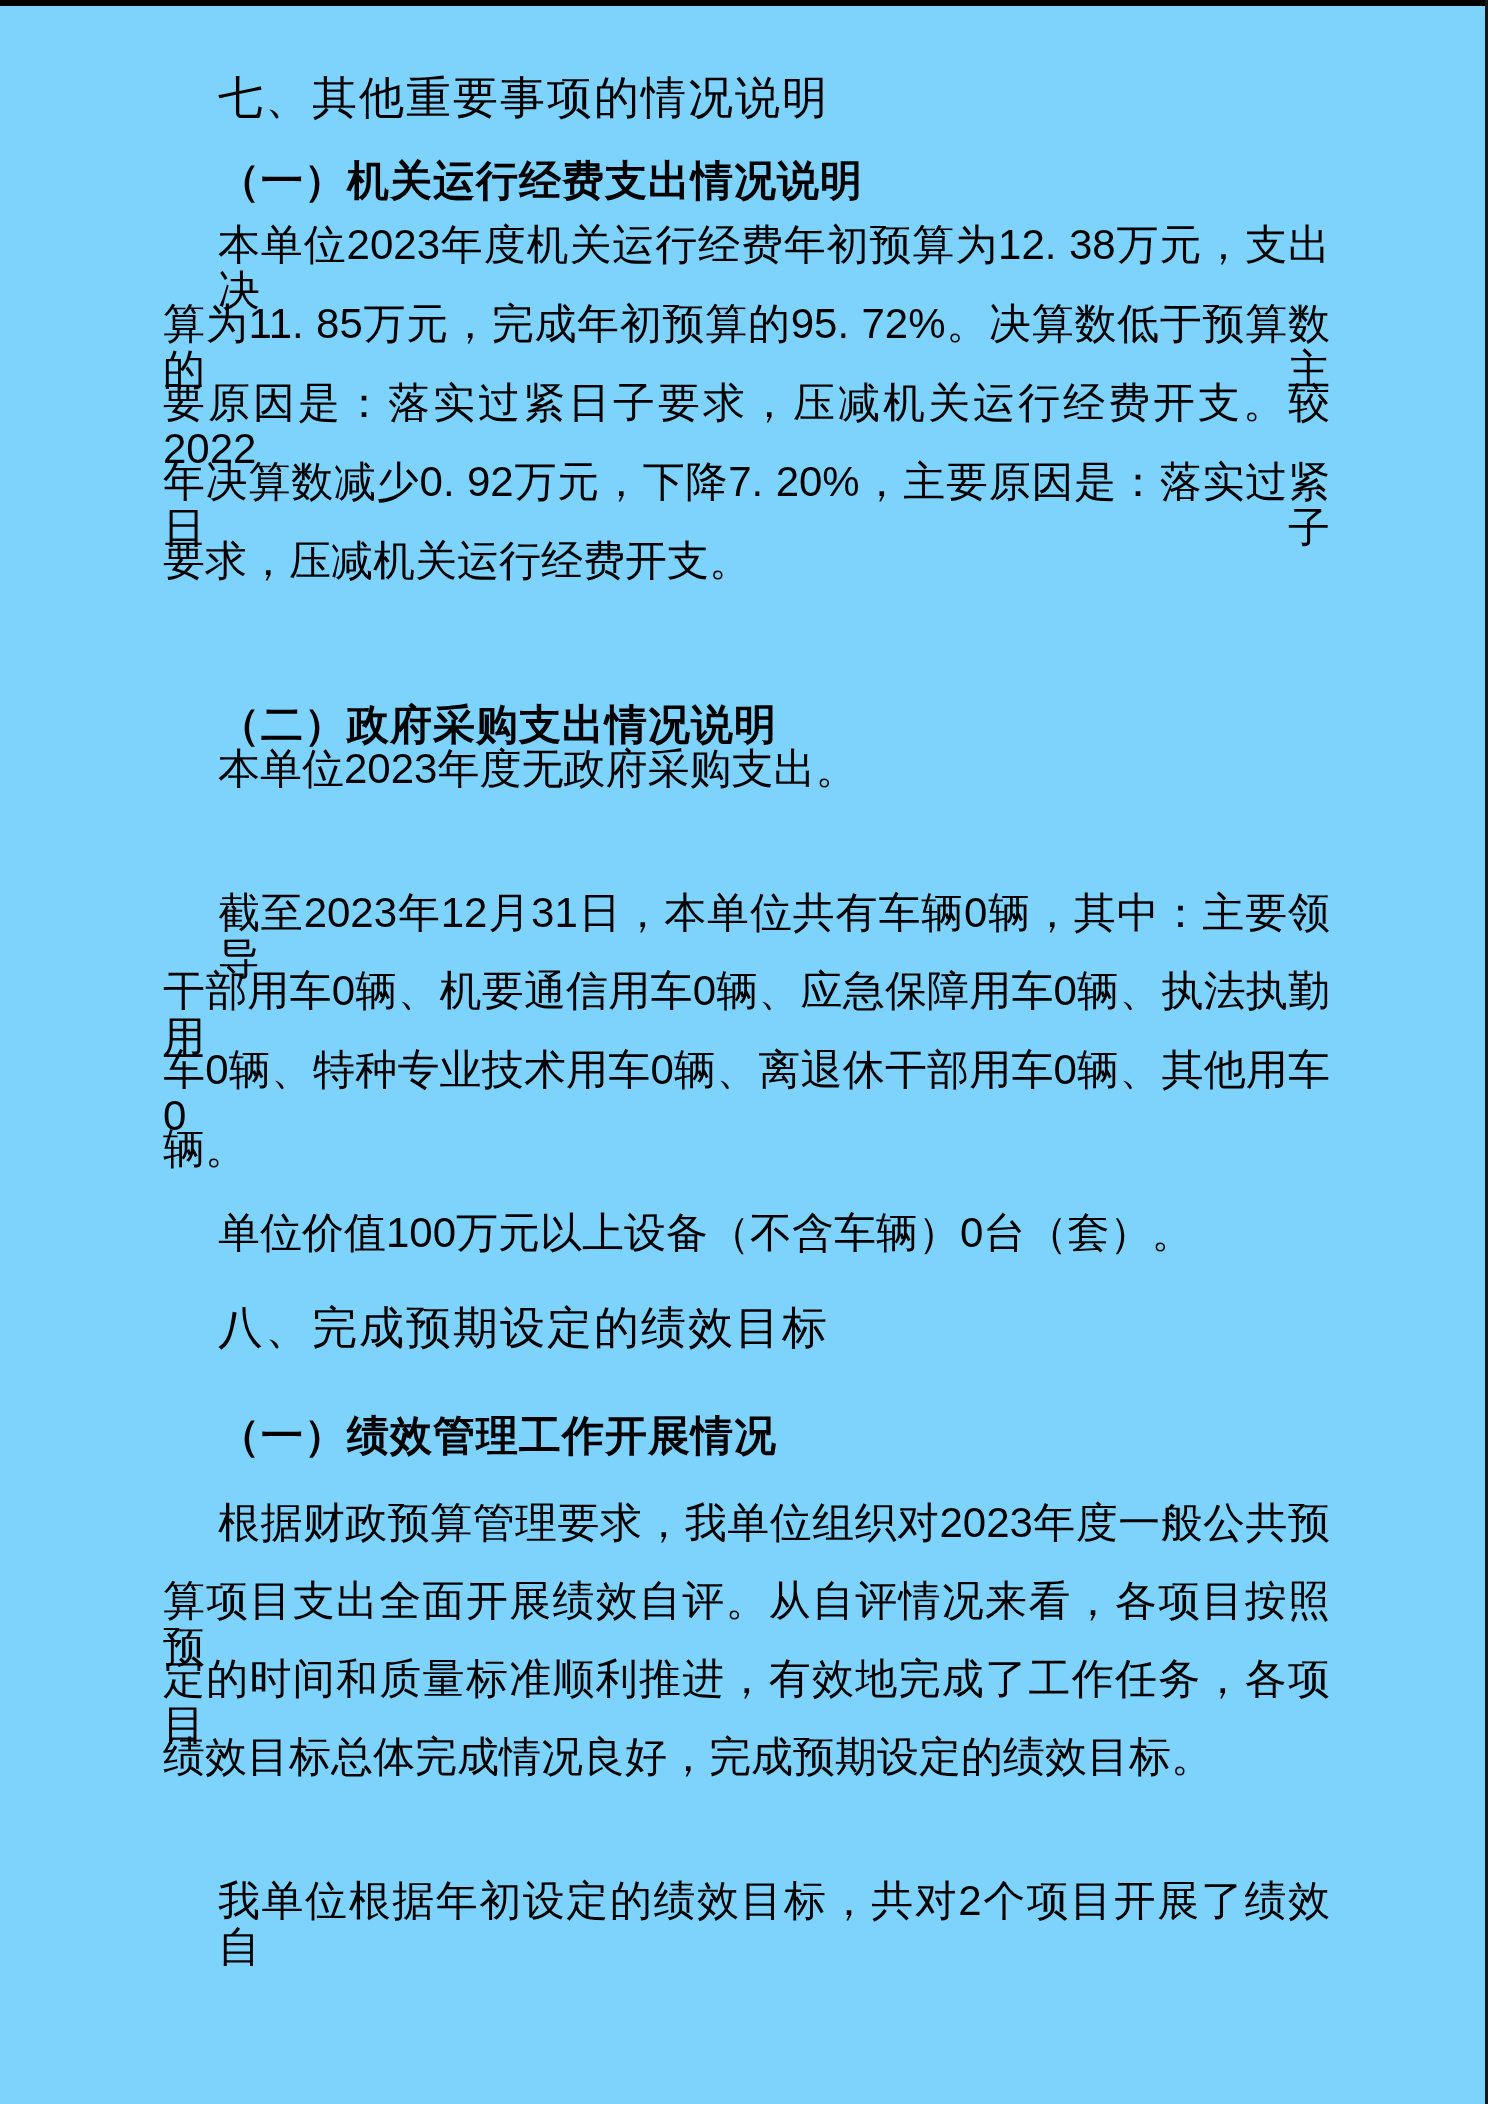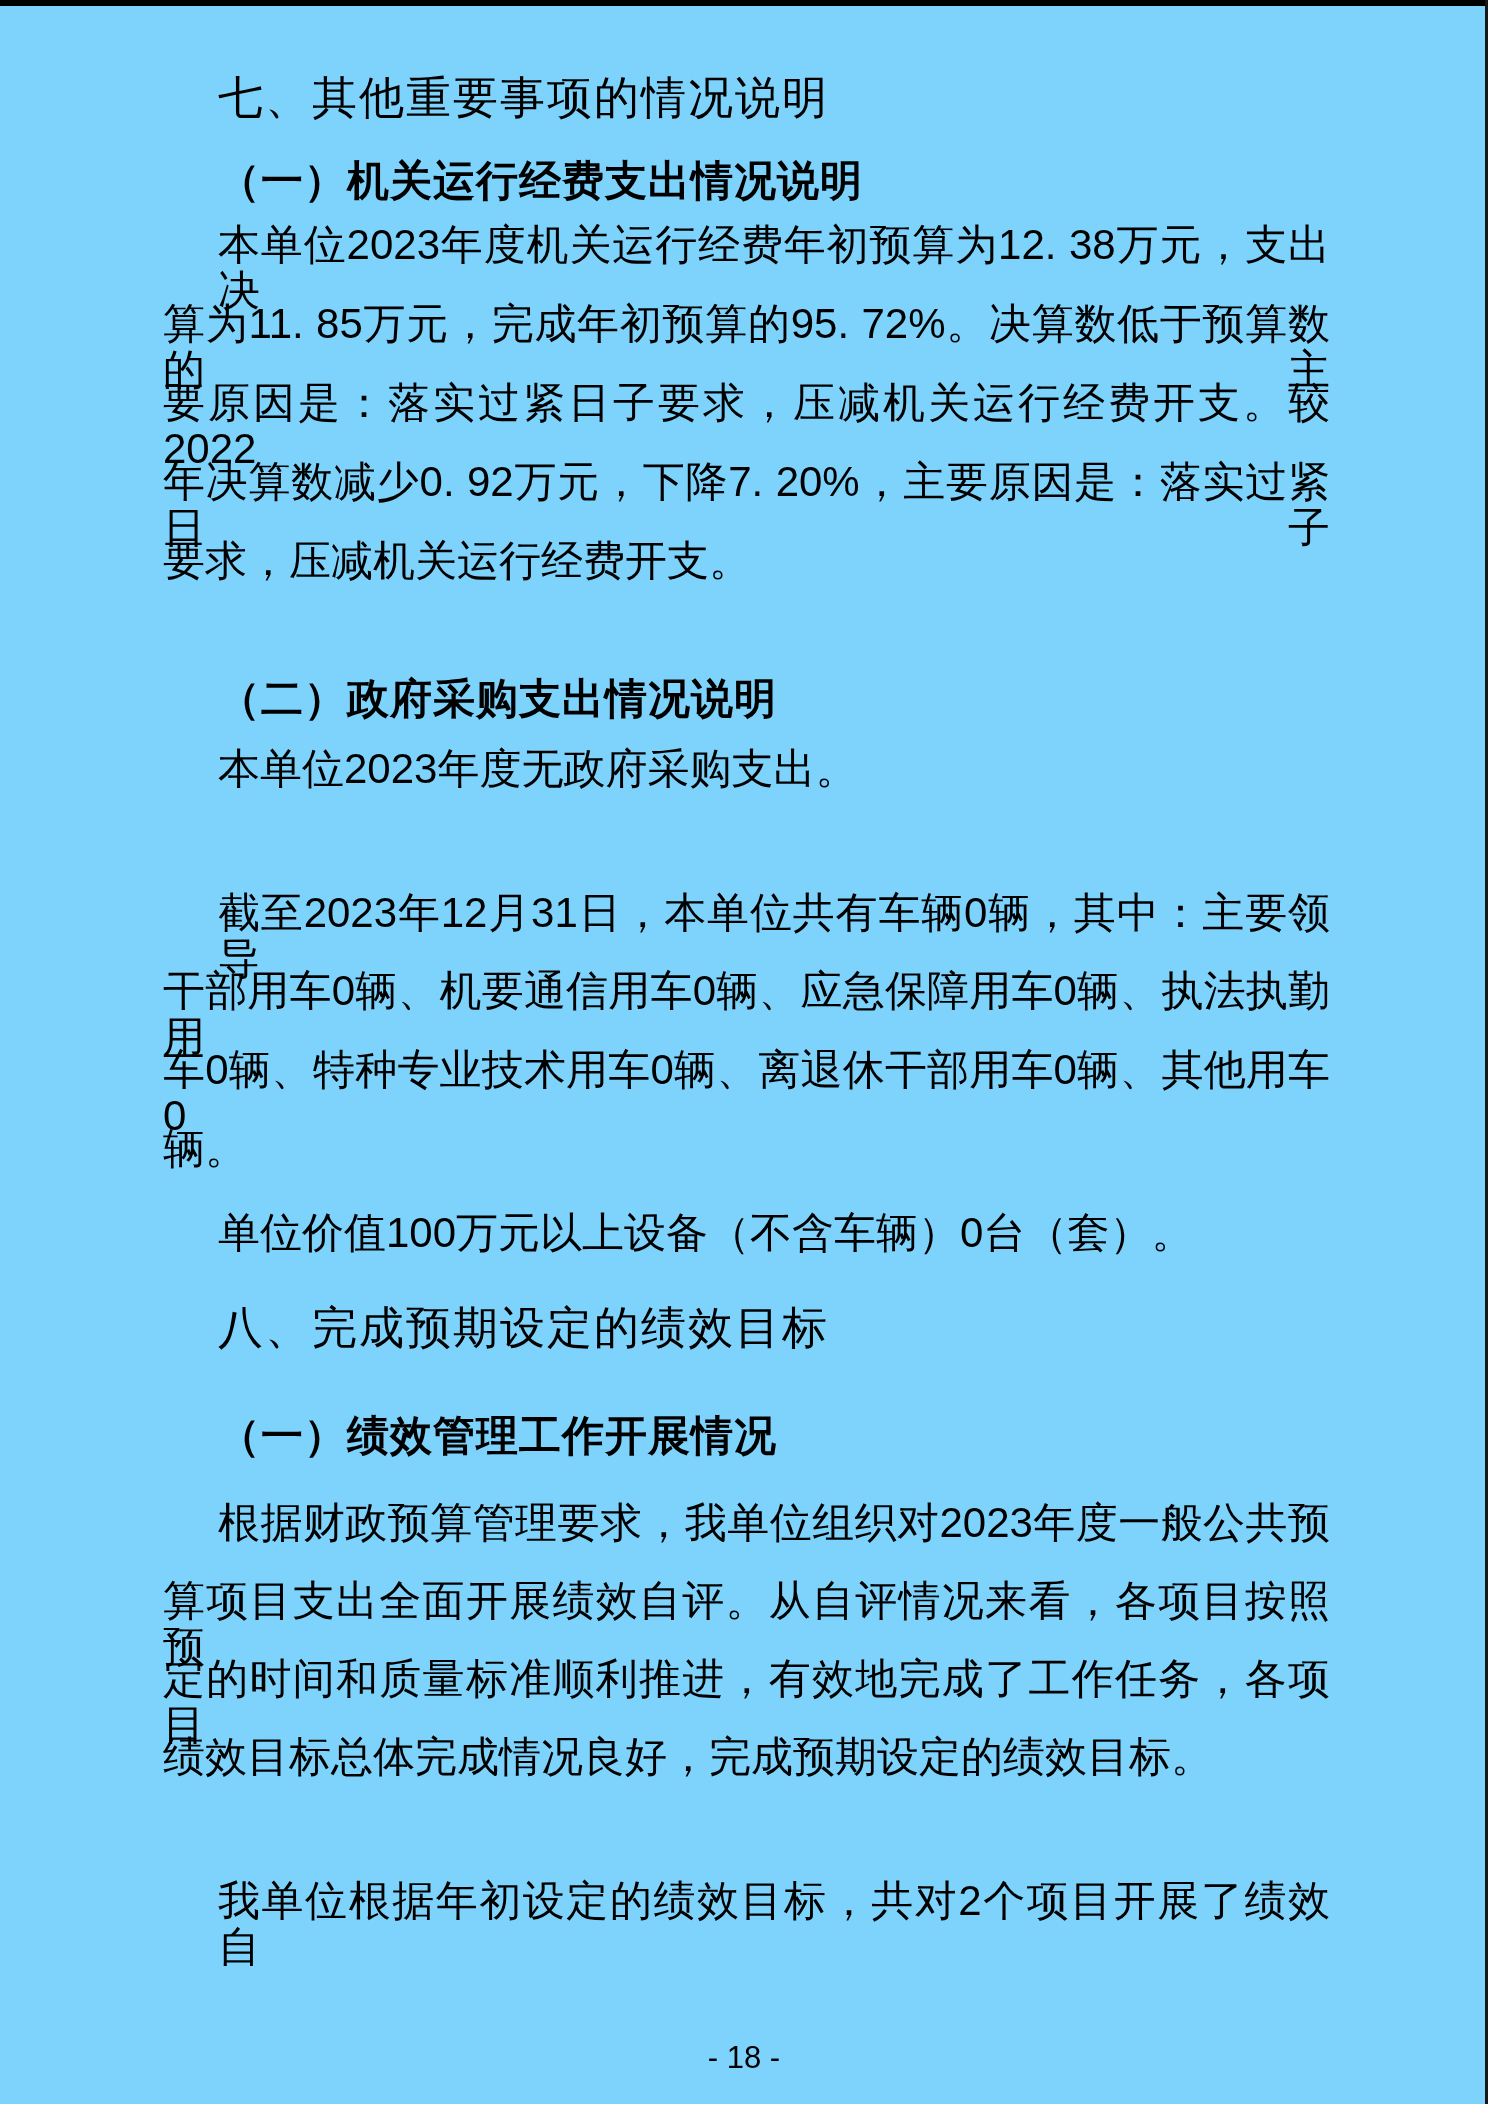--- a/index.html
+++ b/index.html
@@ -55,21 +55,21 @@
   <div class="h1" style="top:75px">七、其他重要事项的情况说明</div>
 
   <div class="h2" style="top:160px">（一）机关运行经费支出情况说明</div>
 
   <div class="line just indent" style="top:222px">本单位2023年度机关运行经费年初预算为12. 38万元，支出决</div>
   <div class="line just" style="top:301px">算为11. 85万元，完成年初预算的95. 72%。决算数低于预算数的主</div>
   <div class="line just" style="top:380px">要原因是：落实过紧日子要求，压减机关运行经费开支。较2022</div>
   <div class="line just" style="top:459px">年决算数减少0. 92万元，下降7. 20%，主要原因是：落实过紧日子</div>
   <div class="line" style="top:538px">要求，压减机关运行经费开支。</div>
 
-  <div class="h2" style="top:678px">（二）政府采购支出情况说明</div>
+  <div class="h2" style="top:704px">（二）政府采购支出情况说明</div>
 
   <div class="line indent" style="top:746px">本单位2023年度无政府采购支出。</div>
 
 
   <div class="line just indent" style="top:890px">截至2023年12月31日，本单位共有车辆0辆，其中：主要领导</div>
   <div class="line just" style="top:968px">干部用车0辆、机要通信用车0辆、应急保障用车0辆、执法执勤用</div>
   <div class="line just" style="top:1047px">车0辆、特种专业技术用车0辆、离退休干部用车0辆、其他用车0</div>
   <div class="line" style="top:1126px">辆。</div>
 
   <div class="line indent" style="top:1210px">单位价值100万元以上设备（不含车辆）0台（套）。</div>
@@ -79,15 +79,14 @@
   <div class="h2" style="top:1415px">（一）绩效管理工作开展情况</div>
 
   <div class="line just indent" style="top:1500px">根据财政预算管理要求，我单位组织对2023年度一般公共预</div>
   <div class="line just" style="top:1578px">算项目支出全面开展绩效自评。从自评情况来看，各项目按照预</div>
   <div class="line just" style="top:1656px">定的时间和质量标准顺利推进，有效地完成了工作任务，各项目</div>
   <div class="line" style="top:1734px">绩效目标总体完成情况良好，完成预期设定的绩效目标。</div>
 
 
   <div class="line just indent" style="top:1878px">我单位根据年初设定的绩效目标，共对2个项目开展了绩效自</div>
 
-  <div class="footer-page-num" style="top:2042px">- 18 -</div>
 
 </div>
 
 </body></html>

